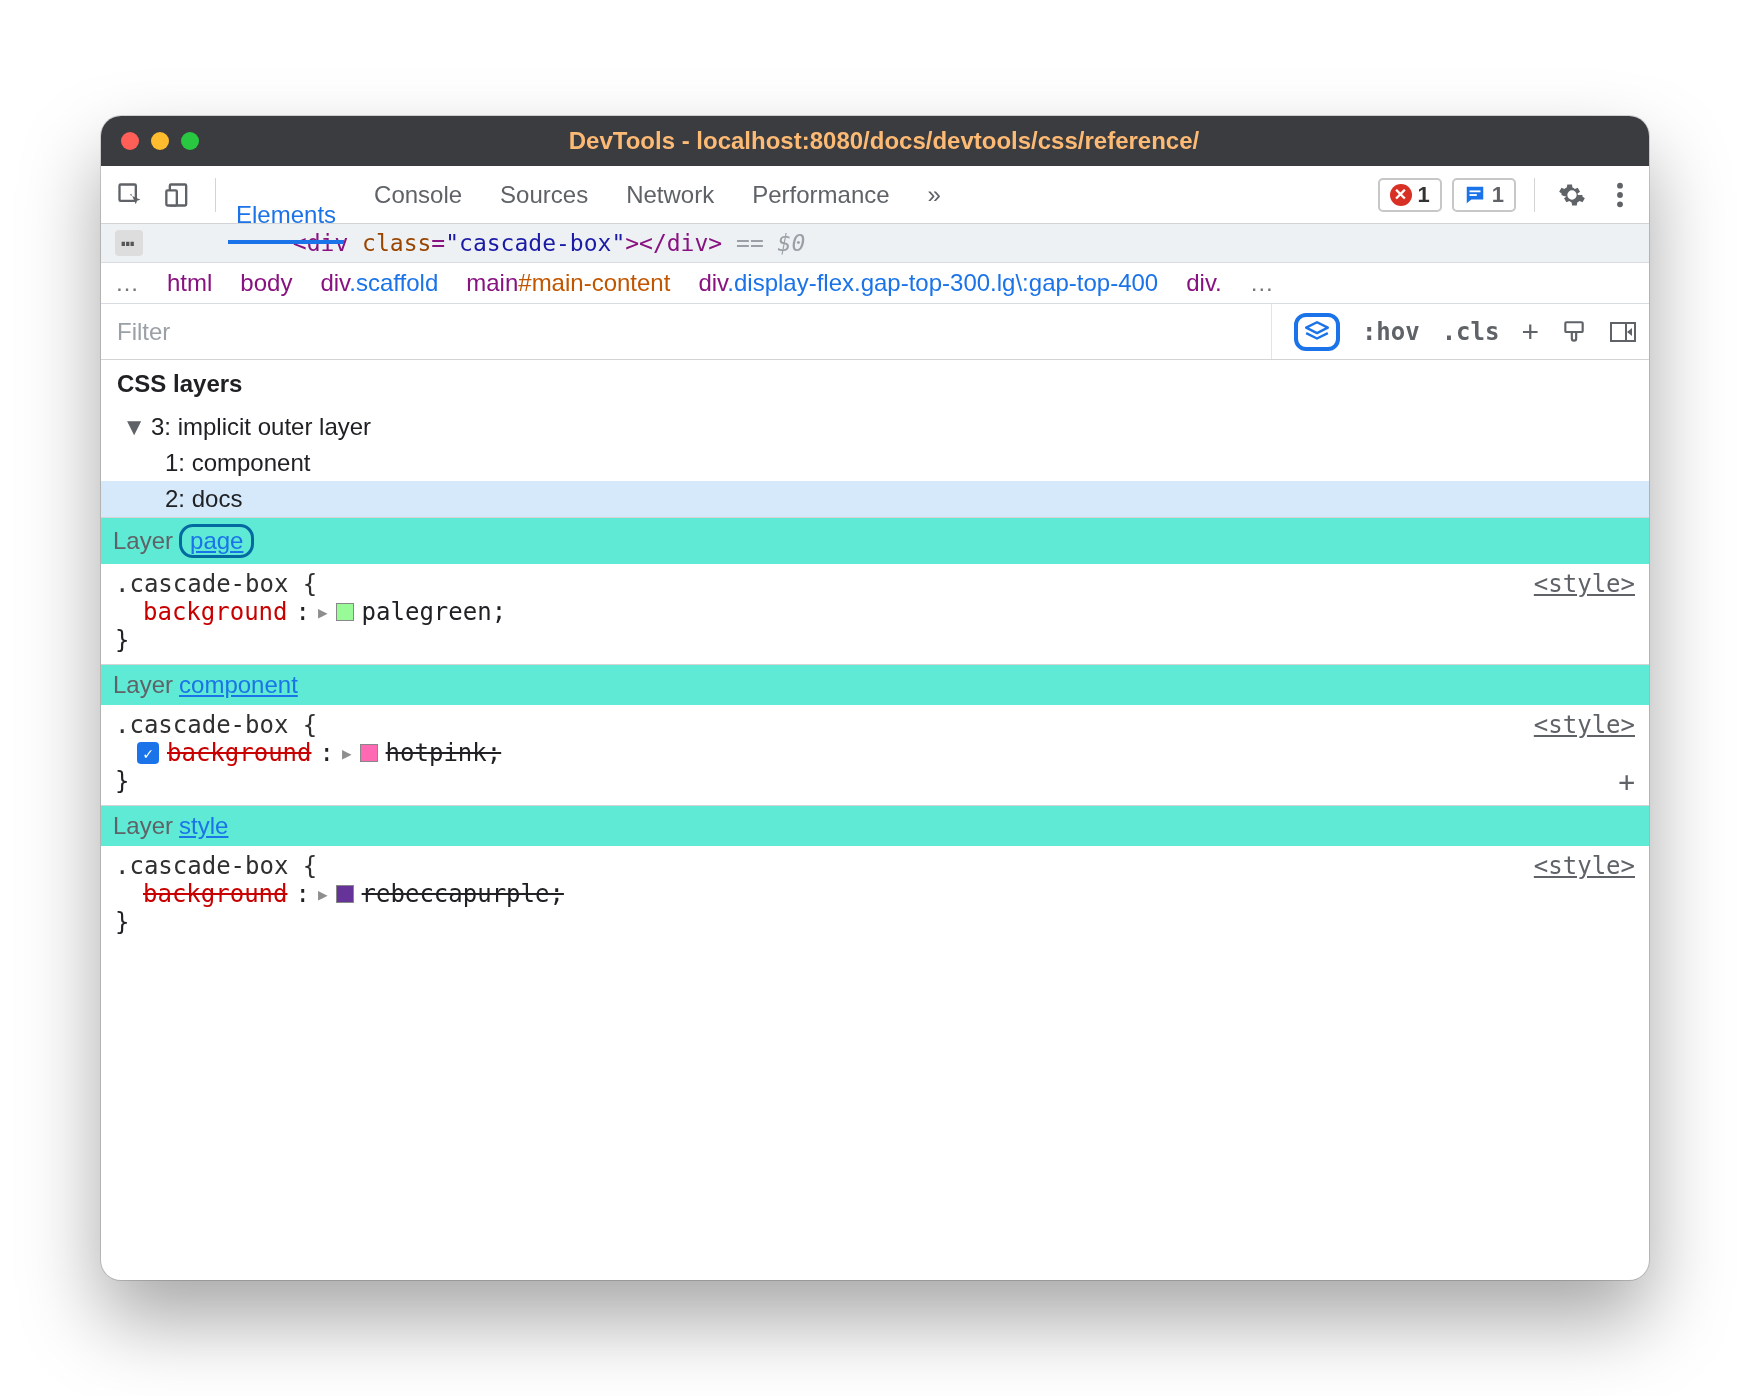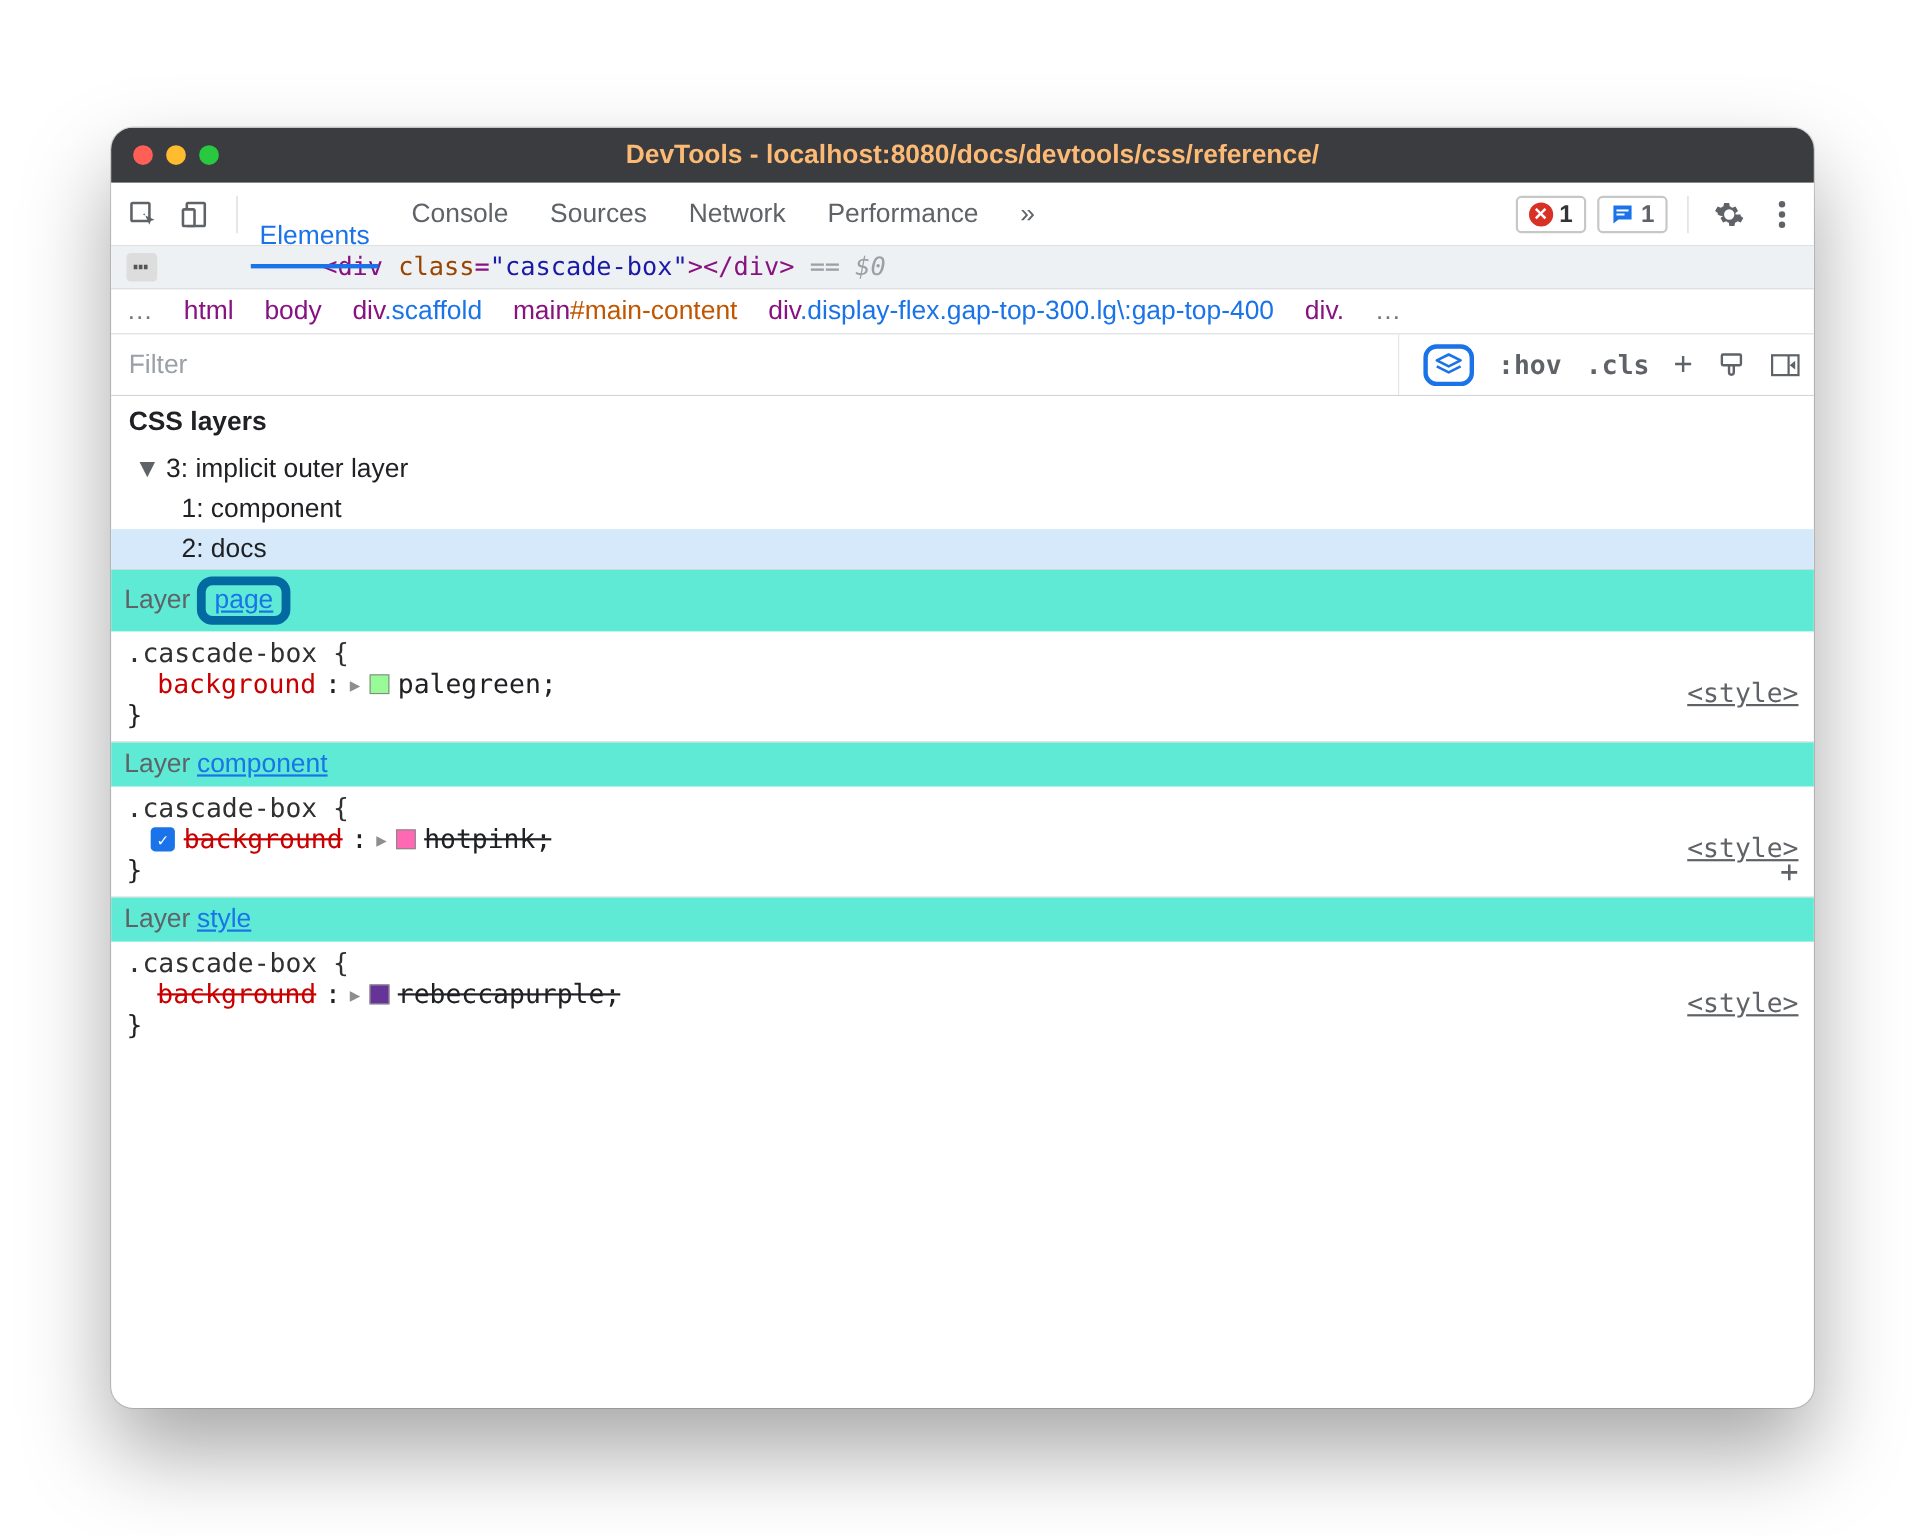--- a/index.html
+++ b/index.html
@@ -145,30 +145,29 @@
   .tree-child { padding-left: 64px; }
   .tree-child.selected { background: #d6e9fb; }
   
   .layerblock { border-top: 1px solid #d4d4d4; }
   .layerheader {
     background: #5eead4; padding: 6px 12px; font-size: 24px; color: #5f6367;
     display: flex; align-items: center; gap: 6px;
   }
   .layerheader a { color: #1a73e8; text-decoration: underline; }
   .layerheader .pill {
-    border: 8px solid #0369a1; border-radius: 14px; padding: 0 8px;
+    border: 3px solid #0369a1; border-radius: 14px; padding: 0 8px;
   }
   .rule {
     font-family: Menlo, Consolas, monospace; font-size: 24px;
     padding: 6px 14px 10px 14px; position: relative; color: #202124;
   }
   .rule .src {
     position: absolute; right: 14px; top: 6px; color: #5f6367;
     text-decoration: underline;
-    margin-top: 36px;
   }
   .rule .plus {
     position: absolute; right: 14px; bottom: 6px; color: #5f6367; font-size: 28px;
   }
   .selector { color: #303030; }
   .propline { padding-left: 28px; display: flex; align-items: center; gap: 8px; }
   .propname { color: #c80000; }
   .propname.overridden, .propval.overridden { text-decoration: line-through; }
   .swatch { width: 18px; height: 18px; border: 1px solid #888; display: inline-block; }
   .swatch.palegreen { background: #98fb98; }

